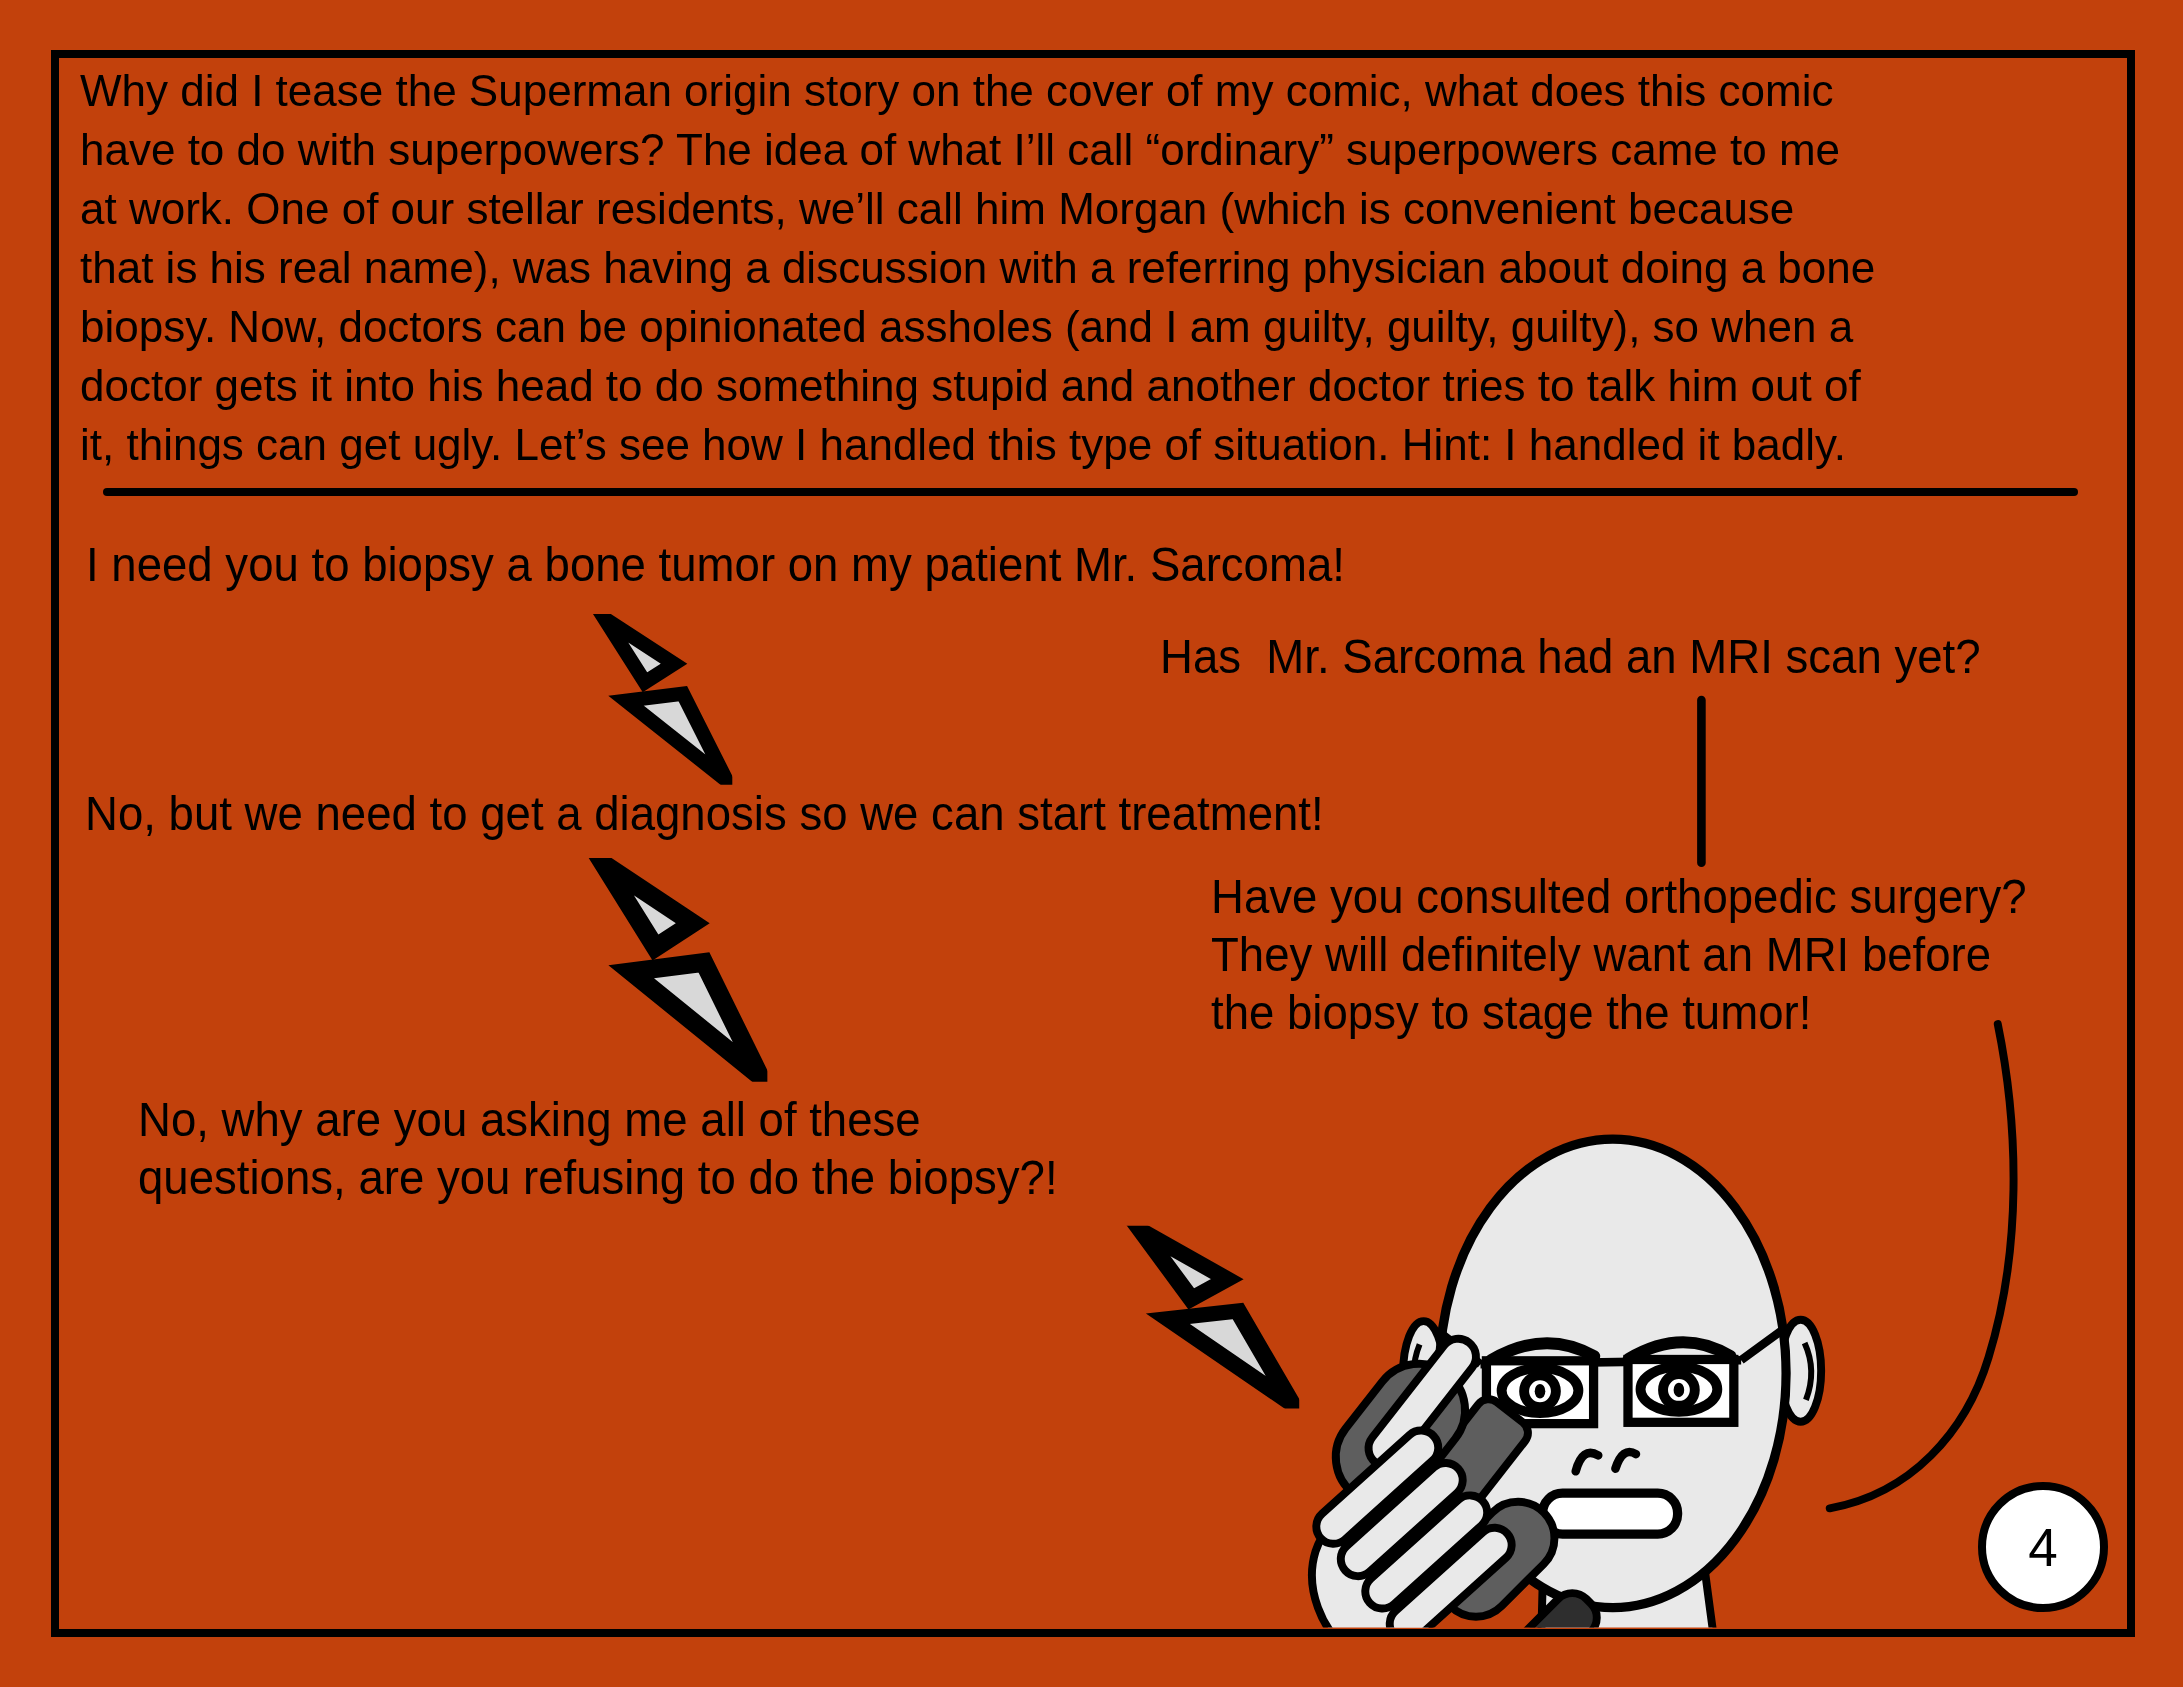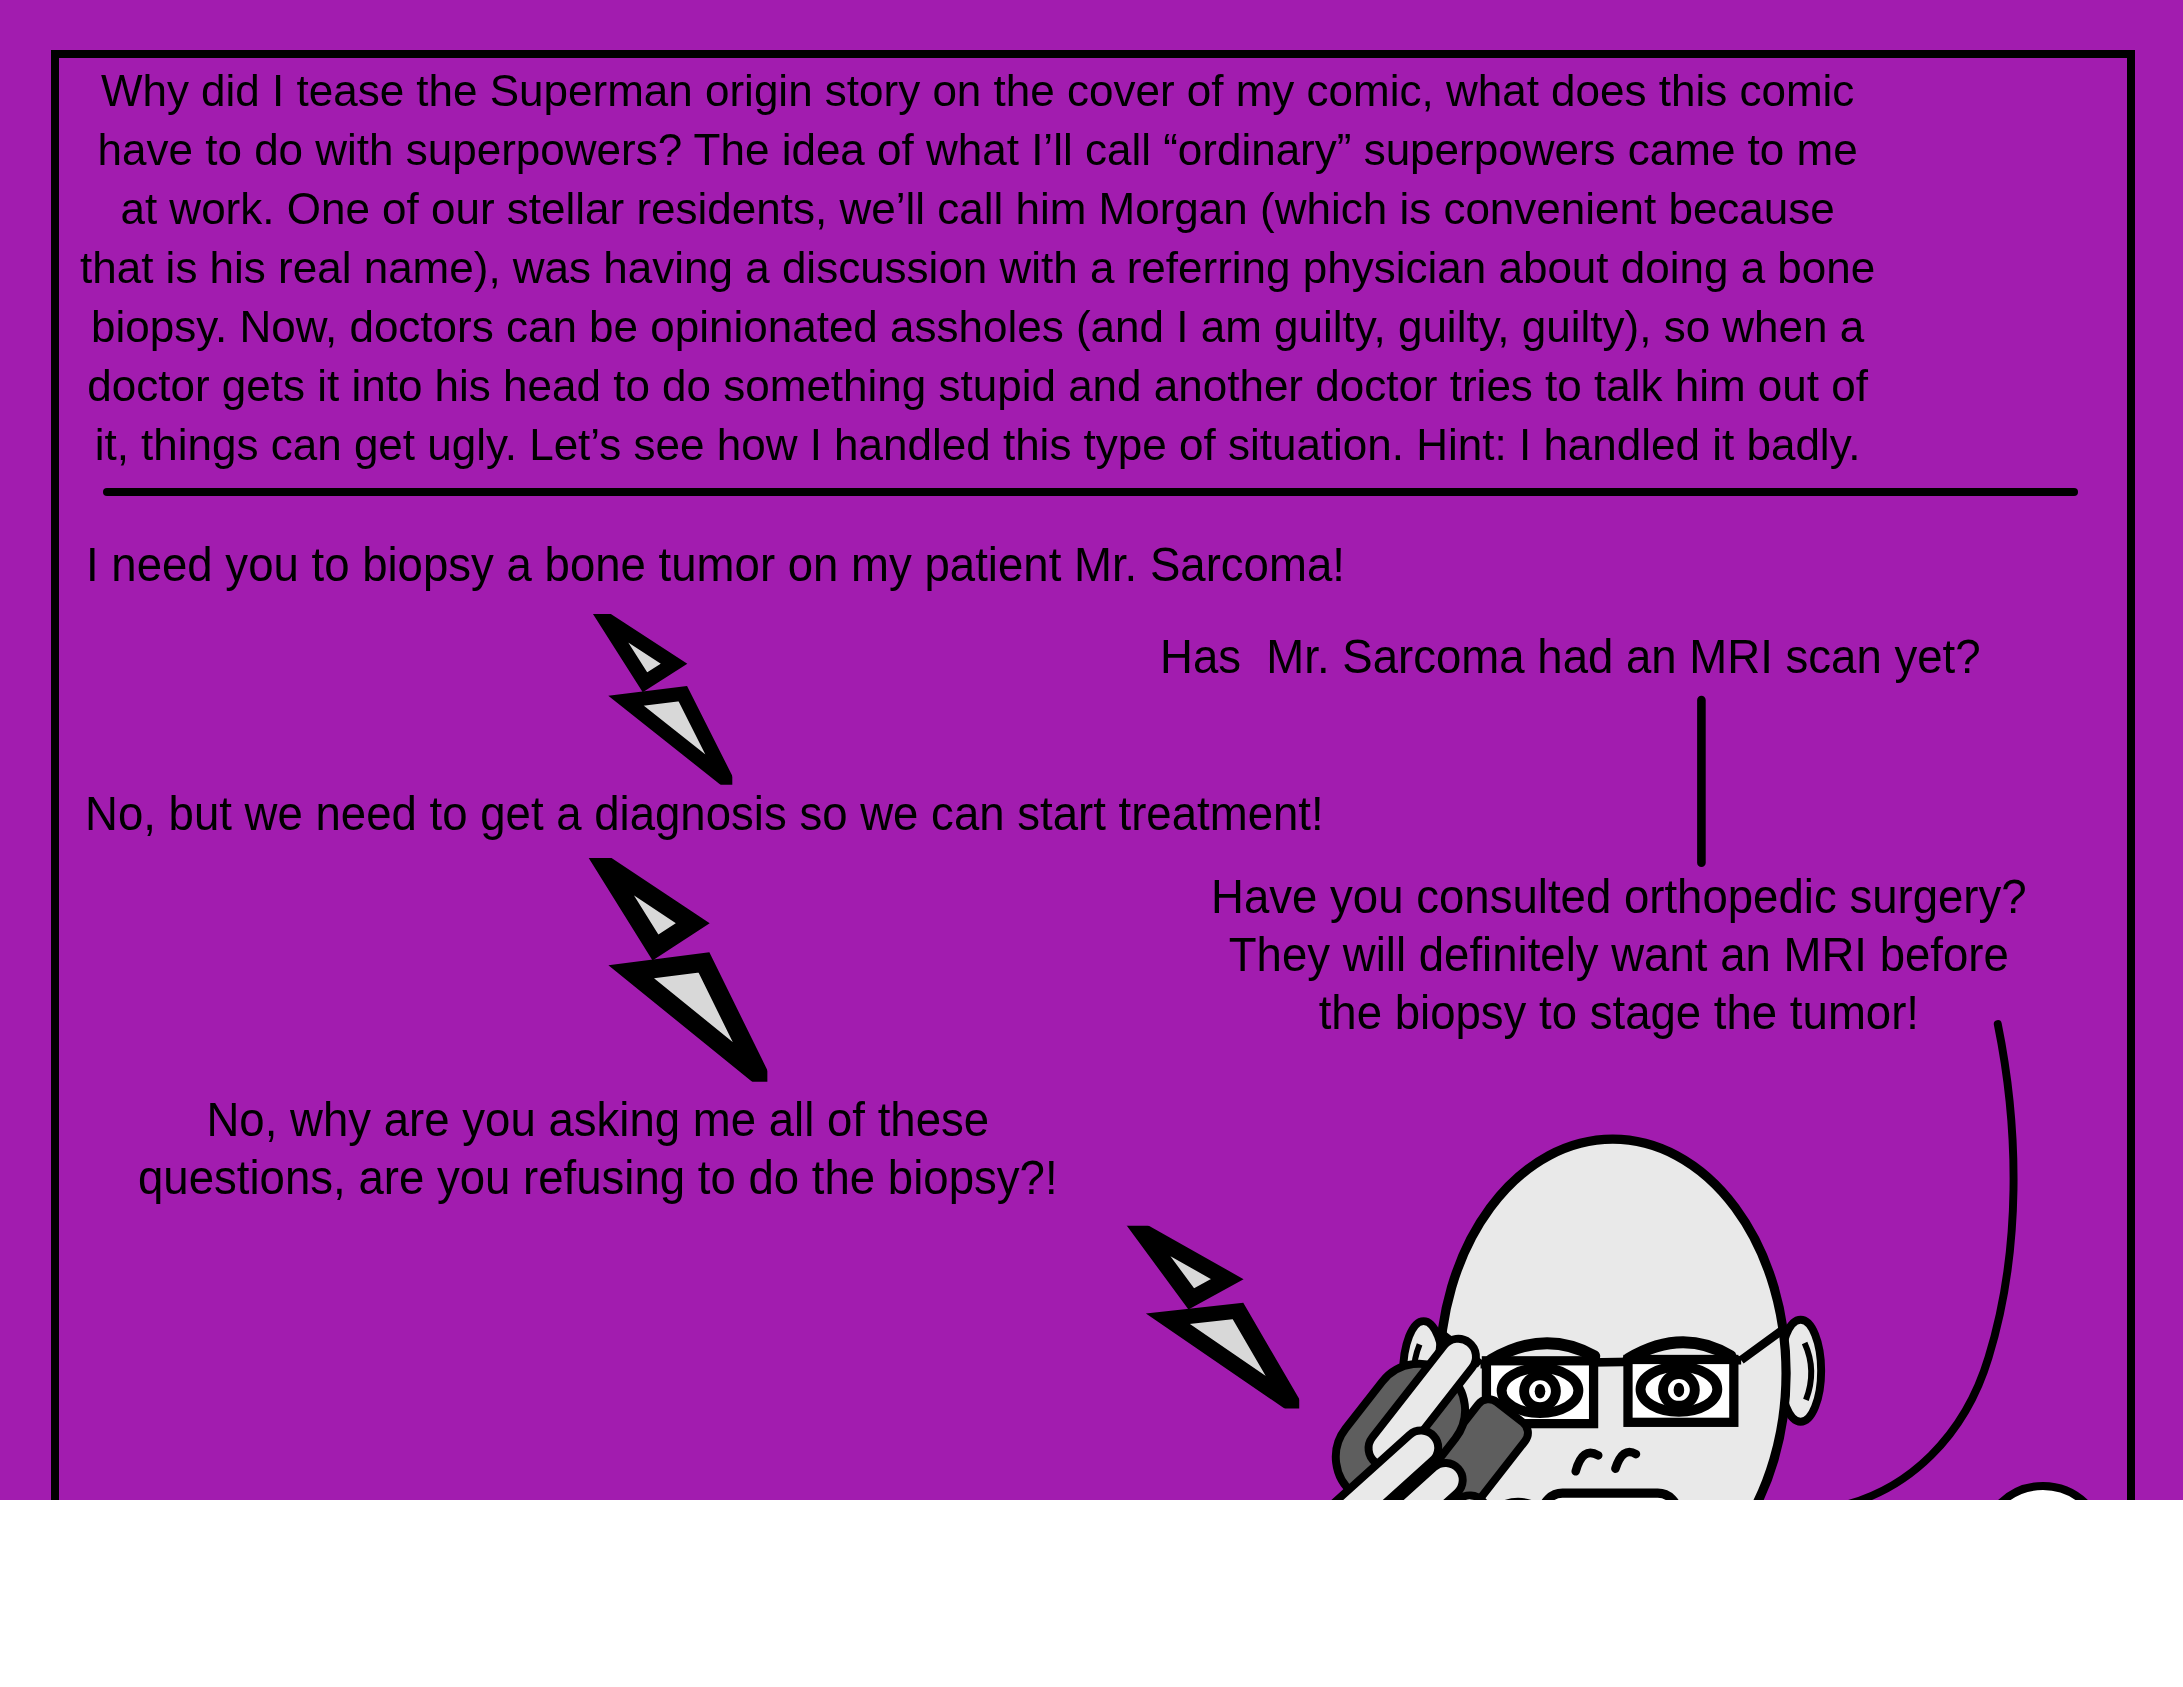--- a/index.html
+++ b/index.html
@@ -1,17 +1,17 @@
 <!DOCTYPE html>
 <html style="font-size:10.6px"><head>
 <meta charset="utf-8">
 <style>
   html,body{margin:0;padding:0;background:#ffffff;}
-  .page{position:relative;width:2183px;height:1500px;background:#a21caf;
-        font-family:"Liberation Sans", sans-serif;color:#000;overflow:hidden;text-align:center;}
+  .page{position:relative;width:2183px;height:1687px;background:#c2410c;
+        font-family:"Liberation Sans", sans-serif;color:#000;overflow:hidden;}
   .frame{position:absolute;left:51px;top:50px;width:2084px;height:1587px;
          border:8.6px solid #000;box-sizing:border-box;background:transparent;z-index:5;}
   .art{position:absolute;left:0;top:0;width:2183px;height:1687px;z-index:2;}
   .txt{position:absolute;white-space:pre;z-index:3;}
   .intro{left:80px;top:61px;font-size:44px;line-height:59px;letter-spacing:0px;}
   .dlg{font-size:49px;line-height:58px;transform:scaleX(0.93);transform-origin:0 0;}
   .d1{left:86px;top:535px;}
   .d2{left:1160px;top:627px;}
   .d3{left:85px;top:784px;}
   .d4{left:1211px;top:867px;}

